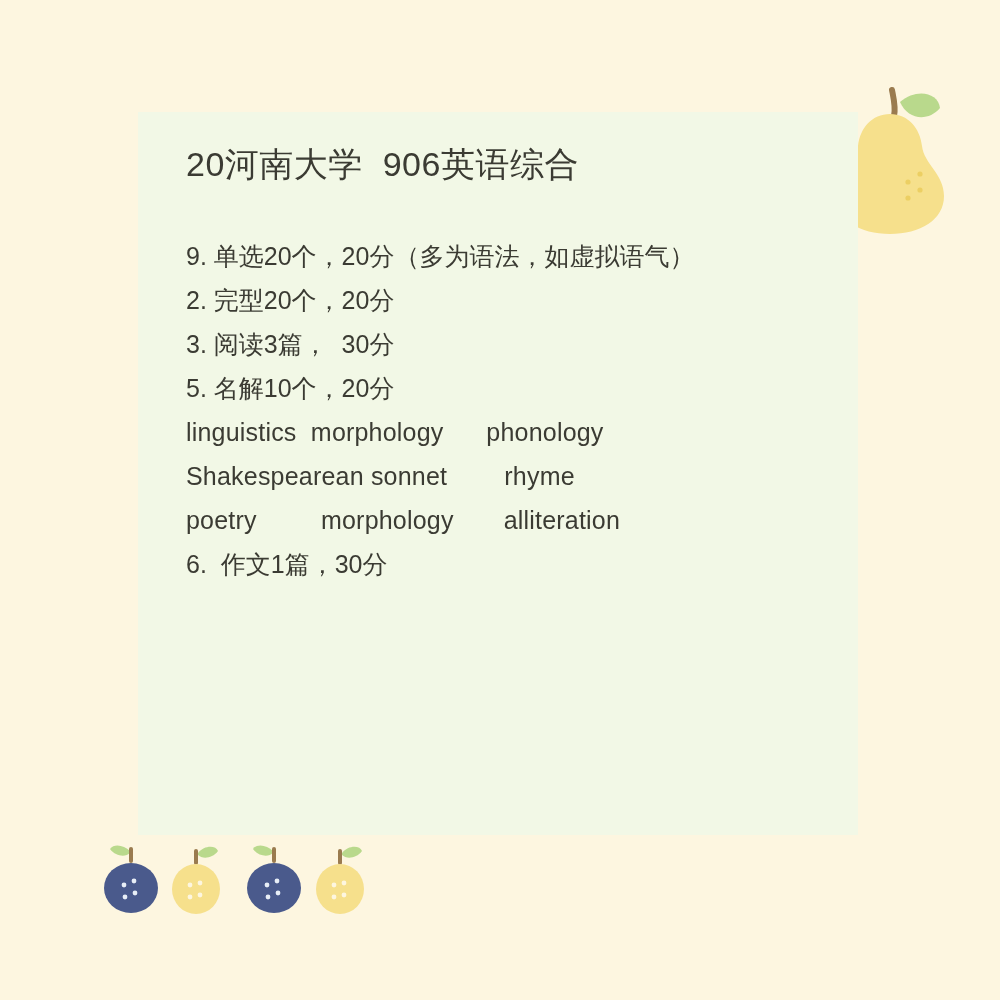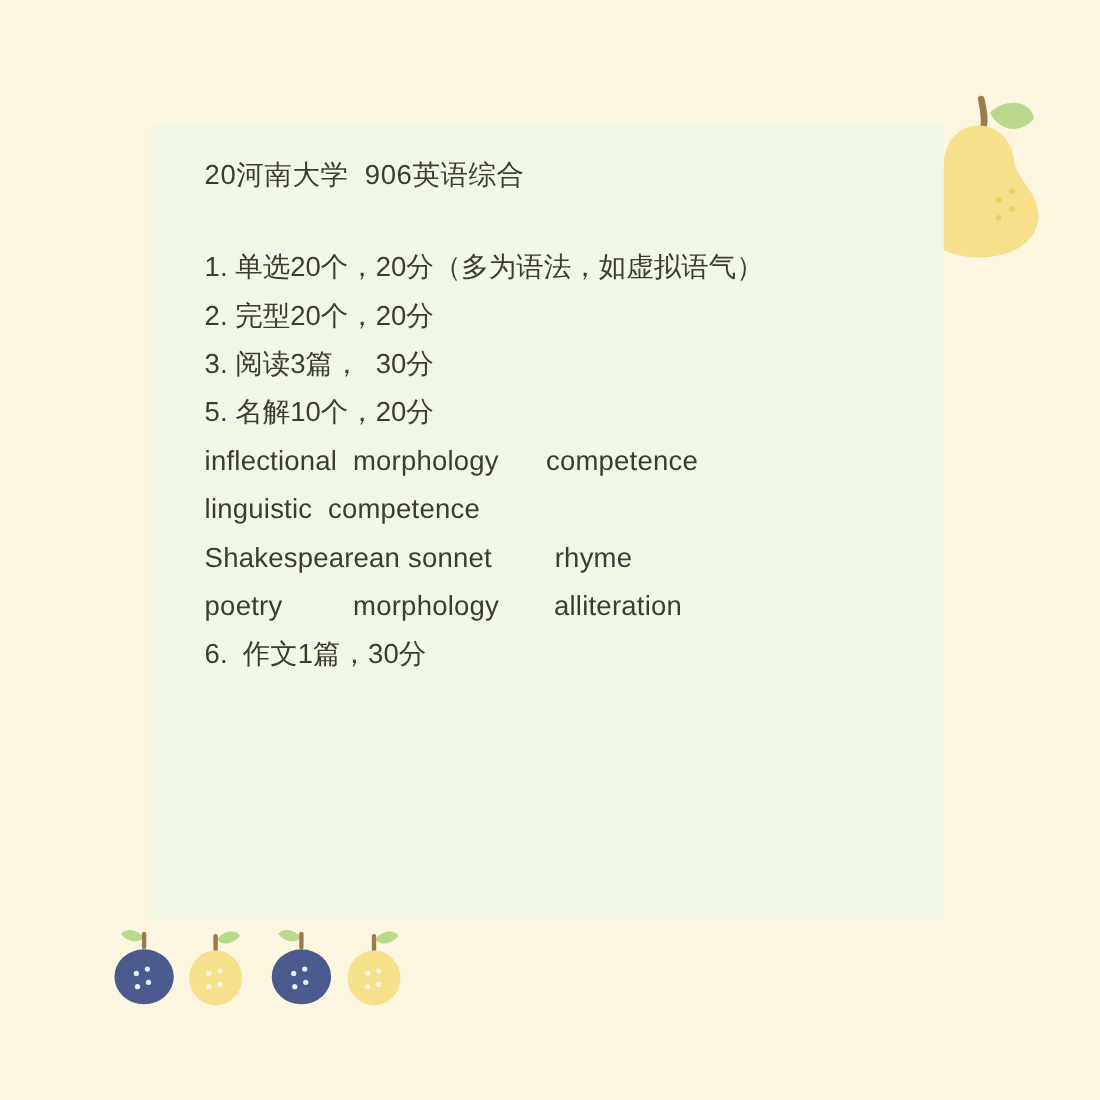--- a/index.html
+++ b/index.html
@@ -32,21 +32,21 @@
   }
 
   .note-body {
     position: absolute;
     left: 48px;
     top: 30px;
     width: 660px;
   }
 
   .note-title {
-    font-size: 25px;
+    font-size: 34px;
     color: #3b3b33;
     letter-spacing: 0.5px;
     margin-bottom: 46px;
     white-space: pre;
   }
 
   .line {
     font-size: 25px;
     color: #3b3b33;
     line-height: 44px;
@@ -136,27 +136,26 @@
     <circle cx="32" cy="40" r="2.4" fill="#fdf6e0"></circle>
     <circle cx="32" cy="52" r="2.4" fill="#fdf6e0"></circle>
     <circle cx="22" cy="54" r="2.4" fill="#fdf6e0"></circle>
   </svg>
 
   <div class="note-card">
     <div class="note-body">
 
       <div class="note-title">20河南大学  906英语综合</div>
 
-      <div class="line">1. 单选20个，20分（多为语法，如虚拟语气）</div>
+      <div class="line">9. 单选20个，20分（多为语法，如虚拟语气）</div>
       <div class="line">2. 完型20个，20分</div>
       <div class="line">3. 阅读3篇，  30分</div>
       <div class="line">5. 名解10个，20分</div>
 
-      <div class="line latin">inflectional  morphology      competence</div>
-      <div class="line latin">linguistic  competence</div>
+      <div class="line latin">linguistics  morphology      phonology</div>
       <div class="line latin">Shakespearean sonnet        rhyme</div>
       <div class="line latin">poetry         morphology       alliteration</div>
 
       <div class="line">6.  作文1篇，30分</div>
 
     </div>
   </div>
 
 </div>
 

